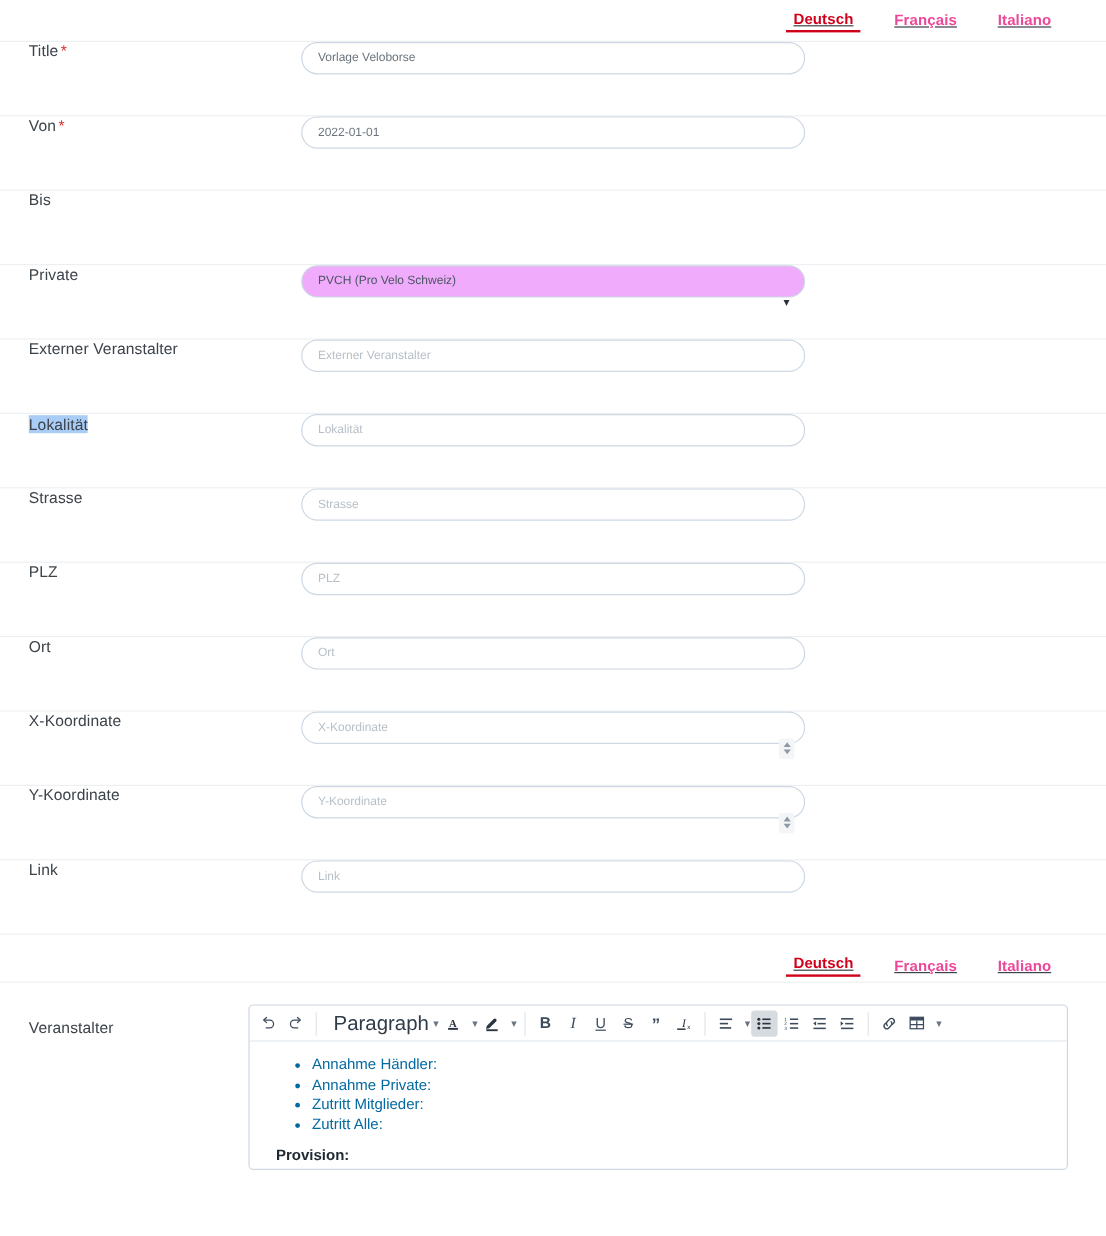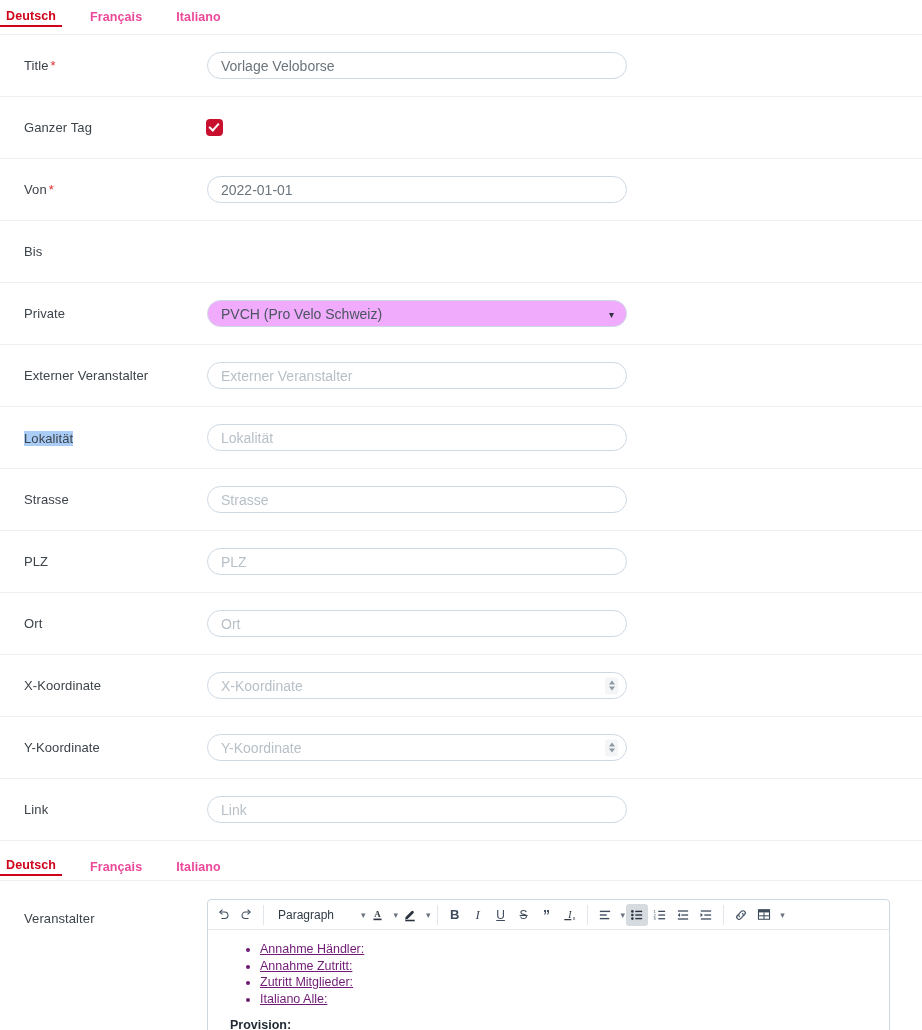--- a/index.html
+++ b/index.html
@@ -8,52 +8,52 @@
     width: 922px; height: 1030px;
     background: #ffffff;
     font-family: "Liberation Sans", sans-serif;
     color: #3c434a;
     overflow: hidden;
   }
   .page { position: relative; width: 922px; height: 1030px; }
 
   
   .lang-bar {
-    display: flex; align-items: center;
-    gap: 22px; padding: 0 40px 0 0; height: 34px;
+    display: flex; justify-content: flex-end; align-items: center;
+    gap: 22px; padding: 0 40px 0 0; height: 34px; text-decoration: underline;
   }
   .lang-tab {
     font-size: 12.5px; font-weight: 700; color: #ec4899;
     letter-spacing: .1px; cursor: pointer; padding-bottom: 2px;
     background: none; border: none; font-family: inherit;
   }
   .lang-tab.active { color: #d0021b; border-bottom: 2px solid #d0021b; }
 
   
   .row {
-    display: flex; align-items: center;
+    display: flex; 
     border-top: 1px solid #edf0f2;
-    min-height: 62px; padding: 0 0 0 24px;
+    min-height: 62px; padding: 0 0 0 24px; gap: 44px;
   }
   .row:first-of-type { border-top: none; }
   .label {
     width: 183px; flex: 0 0 183px;
     font-size: 13px; color: #3c434a; letter-spacing: .1px;
   }
   .label .req { color: #e02b2b; margin-left: 2px; }
   .label.selected-text {
     display: inline; background: #aacdf7; width: auto; flex: none;
   }
   .label-wrap { width: 183px; flex: 0 0 183px; }
 
   .field { flex: 0 0 420px; position: relative; }
   .inp {
     width: 420px; height: 27px;
     border: 1px solid #cdd8e3; border-radius: 14px;
-    background: #fff; font-family: inherit; font-size: 14px;
+    background: #fff; font-family: inherit; font-size: 10px;
     color: #4a5560; padding: 2px 13px; outline: none;
   }
   .inp::placeholder { color: #b7bfc7; }
   .inp.filled { color: #6b747c; }
 
   select.inp {
     appearance: none; -webkit-appearance: none;
     background: #f0abfc; cursor: pointer; color: #4a5560;
   }
   .chev {
@@ -100,29 +100,29 @@
     border-bottom: 1px solid #e4e9ee; padding: 0 4px; gap: 1px;
   }
   .tb {
     display: flex; align-items: center; justify-content: center;
     height: 22px; min-width: 22px; padding: 0 3px;
     color: #3d4b5c; font-size: 12.5px; cursor: pointer;
     border-radius: 3px; background: none; border: none;
     font-family: inherit;
   }
   .tb.active { background: #d6dbe0; }
-  .tb.para { min-width: auto; padding: 0 6px 0 8px; font-size: 12px; color: #2f3b47; }
+  .tb.para { min-width: auto; padding: 0 6px 0 8px; font-size: 17px; color: #2f3b47; }
   .tb.wide { width: 86px; justify-content: flex-start; }
   .tbsep { width: 1px; height: 20px; background: #e0e6eb; margin: 0 5px; }
   .caret { font-size: 9px; color: #6a7581; margin-left: 4px; }
   .tb svg { display: block; }
 
   .ed-body { padding: 10px 0 4px 0; min-height: 86px; }
   .ed-body ul { margin: 2px 0 0 0; padding-left: 52px; }
-  .ed-body li { font-size: 12.5px; line-height: 15.5px; color: #701a75; margin-bottom: 1px; text-decoration: underline; }
+  .ed-body li { font-size: 12.5px; line-height: 15.5px; color: #0369a1; margin-bottom: 1px; }
   .ed-body p.prov {
     margin: 11px 0 0 22px; font-size: 12.5px; font-weight: 700; color: #1f2933;
   }
 </style>
 </head>
 <body>
 
 <div class="page">
 
   <div class="lang-bar">
@@ -133,26 +133,20 @@
 
   <div class="row">
     <div class="label">
       <span>Title</span><span class="req">*</span>
     </div>
     <div class="field">
       <input class="inp filled" type="text" value="Vorlage Veloborse" style="">
     </div>
   </div>
 
-  <div class="row">
-    <div class="label">Ganzer Tag</div>
-    <div class="field">
-      <div class="cbx"></div>
-    </div>
-  </div>
 
   <div class="row">
     <div class="label">
       <span>Von</span><span class="req">*</span>
     </div>
     <div class="field">
       <input class="inp filled" type="text" value="2022-01-01" style="">
     </div>
   </div>
 
@@ -357,23 +351,23 @@
               <line x1="8" y1="5.1" x2="8" y2="13" stroke="#3d4b5c" stroke-width="1.2"></line>
               <line x1="1.6" y1="9" x2="14.4" y2="9" stroke="#3d4b5c" stroke-width="1.2"></line>
             </svg>
         </button>
         <span class="caret">▾</span>
       </div>
 
       <div class="ed-body">
         <ul>
           <li>Annahme Händler:</li>
-          <li>Annahme Zutritt:</li>
+          <li>Annahme Private:</li>
           <li>Zutritt Mitglieder:</li>
-          <li>Italiano Alle:</li>
+          <li>Zutritt Alle:</li>
         </ul>
         <p class="prov">Provision:</p>
       </div>
 
     </div>
   </div>
 
 </div>
 
 </body></html>

